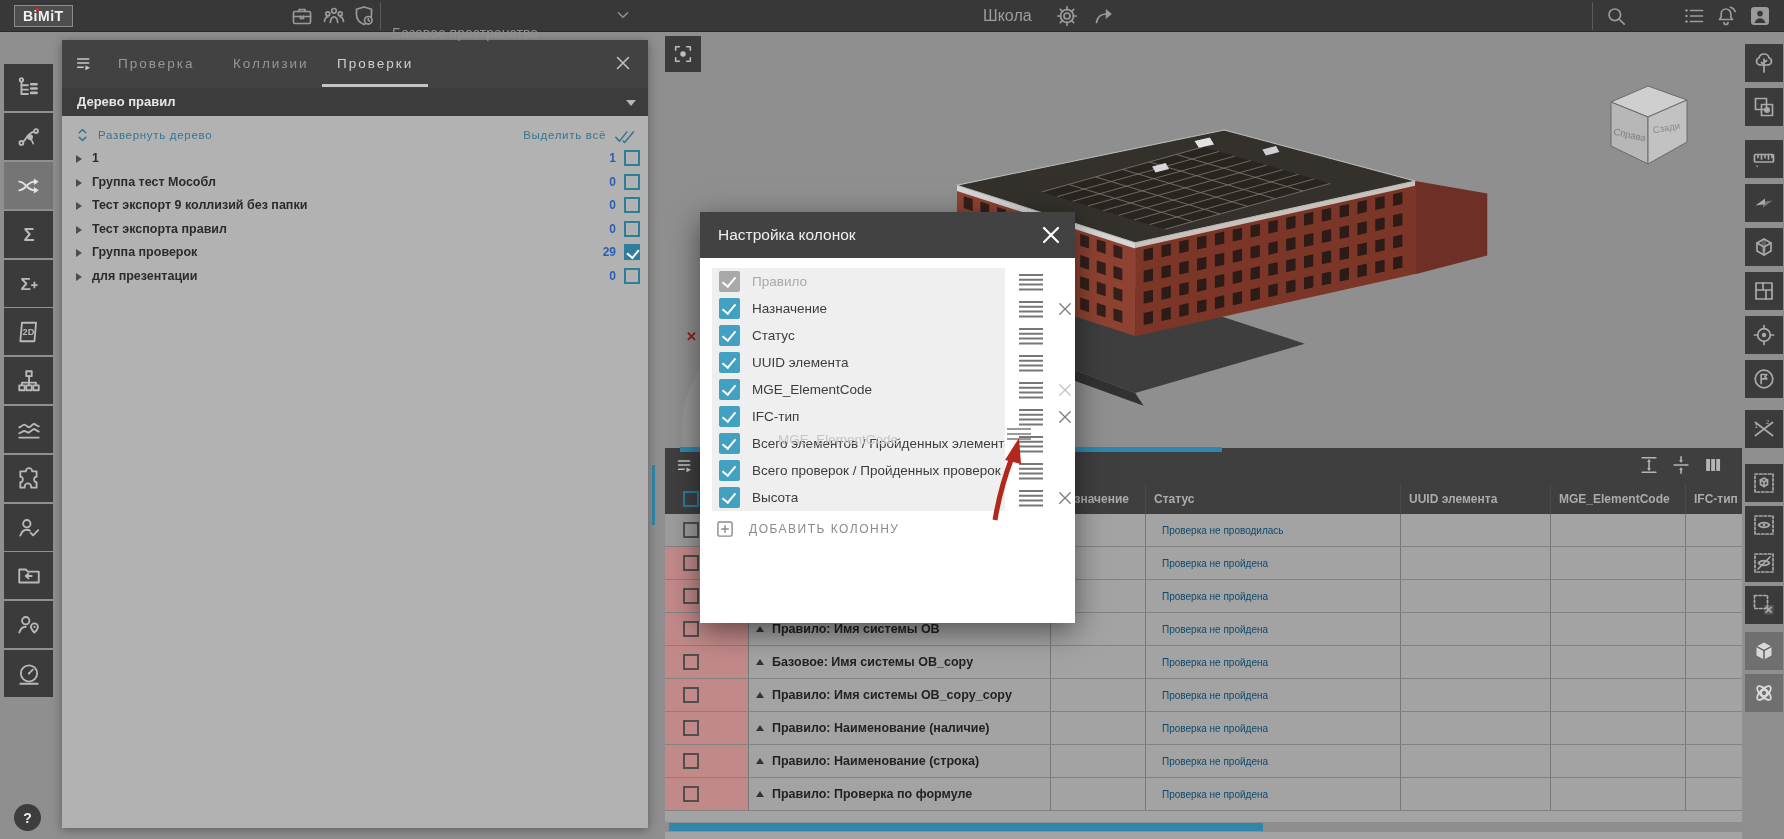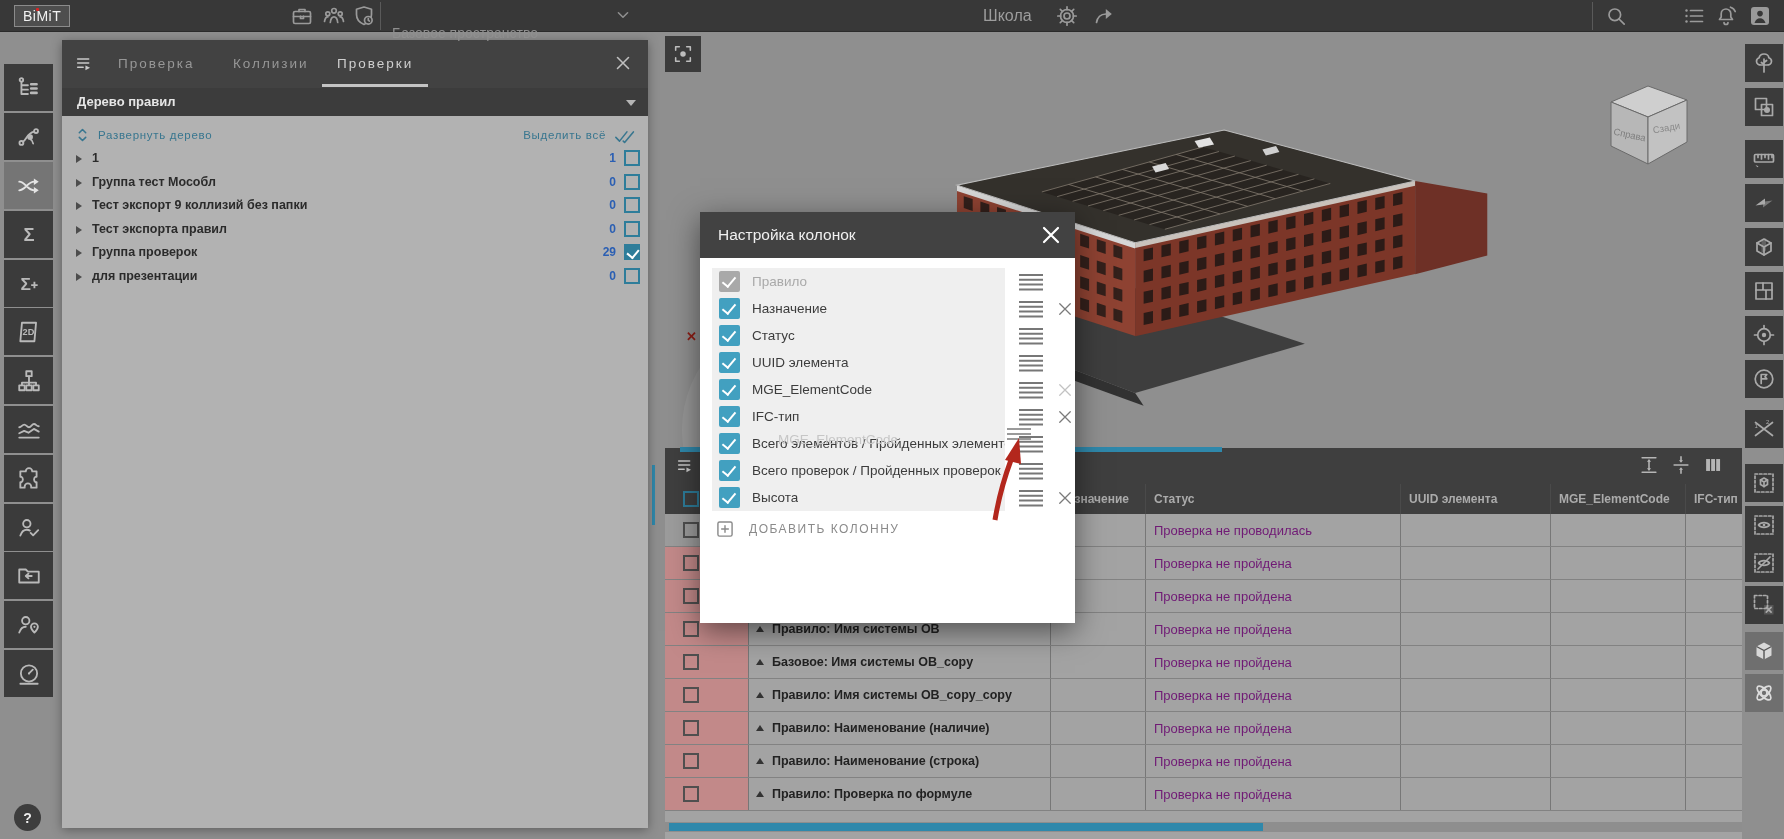--- a/index.html
+++ b/index.html
@@ -2,21 +2,21 @@
 <html><head>
 <meta charset="utf-8">
 <style>
   *{box-sizing:border-box;margin:0;padding:0}
   html,body{width:1784px;height:839px;overflow:hidden}
   body{font-family:"Liberation Sans",sans-serif;background:#8f8f8f}
   .app{position:relative;width:1784px;height:839px;background:#8f8f8f;overflow:hidden}
 
   
   .topbar{position:absolute;left:0;top:0;width:1784px;height:32px;background:#383838;border-bottom:1px solid #2b2b2b;z-index:60}
-  .logo{position:absolute;left:14px;top:5px;height:22px;padding:0 8px;background:#4e4e4e;border:1px solid #8b8b8b;color:#f2f2f2;font-weight:normal;font-size:14px;line-height:20px;letter-spacing:.5px}
+  .logo{position:absolute;left:14px;top:5px;height:22px;padding:0 8px;background:#4e4e4e;border:1px solid #8b8b8b;color:#f2f2f2;font-weight:bold;font-size:14px;line-height:20px;letter-spacing:.5px}
   .logo .reddot{position:absolute;left:22px;top:3px;width:3px;height:3px;background:#d22;border-radius:1px}
   .tb-ic{position:absolute;top:4px;width:24px;height:24px;color:#9a9a9a;cursor:pointer}
   .tb-ic svg{width:100%;height:100%}
   .tb-div{position:absolute;top:2px;width:1px;height:28px;background:#5a5a5a}
   .workspace{position:absolute;left:392px;top:17px;height:32px;line-height:32px;color:#8f8f8f;font-size:14px;cursor:pointer}
   .ws-caret{position:absolute;left:612px;top:4px;width:22px;height:24px;color:#8f8f8f}
   .app-title{position:absolute;left:983px;top:0;height:32px;line-height:32px;color:#9d9d9d;font-size:16px}
   
   .ltool{position:absolute;left:0;top:32px;width:57px;bottom:0;z-index:20}
   .ltile{position:absolute;left:4px;width:49px;height:47px;background:#3b3b3b;color:#b9b9b9;display:flex;align-items:center;justify-content:center;cursor:pointer}
@@ -81,21 +81,21 @@
   .th .cb{left:18px;top:7px}
   .t-body{position:absolute;left:0;top:66px;width:100%}
   .t-row{display:flex;height:33px;border-bottom:1px solid #828282;background:#a3a3a3}
   .td{height:100%;border-left:1px solid #777;overflow:hidden;white-space:nowrap;display:flex;align-items:center}
   .td.cbc{width:83px;border-left:none;position:relative;background:#9c9c9c}
   .t-row.failed .td.cbc{background:#c28989}
   .td.cbc .cb{position:absolute;left:18px;top:8px;border-color:#4f4f4f}
   .td.rule{width:302px;padding-left:7px;font-weight:bold;font-size:12.5px;color:#222;gap:8px}
   .td.rule .up{width:0;height:0;border-left:4.5px solid transparent;border-right:4.5px solid transparent;border-bottom:6px solid #333}
   .td.naz{width:95px}
-  .td.stat{width:255px;padding-left:8px;font-size:13px;color:#701a75}
+  .td.stat{width:255px;padding-left:16px;font-size:10px;color:#0c4a6e}
   .td.uuid{width:150px}
   .td.mge{width:135px}
   .td.ifc{flex:1}
   .hscroll{position:absolute;left:0;top:374px;width:100%;height:10px;background:#8e8e8e}
   .hthumb{position:absolute;left:4px;top:1px;width:594px;height:8px;background:#2f88ab;cursor:pointer}
   .teal-top{position:absolute;left:680px;top:447px;width:542px;height:5px;background:#2f88ab;z-index:11}
   .teal-side{position:absolute;left:652px;top:465px;width:3px;height:60px;background:#2f88ab;z-index:11}
 
   
   .modal{position:absolute;left:700px;top:212px;width:375px;height:411px;background:#fff;box-shadow:0 8px 28px rgba(0,0,0,.5);z-index:50}

